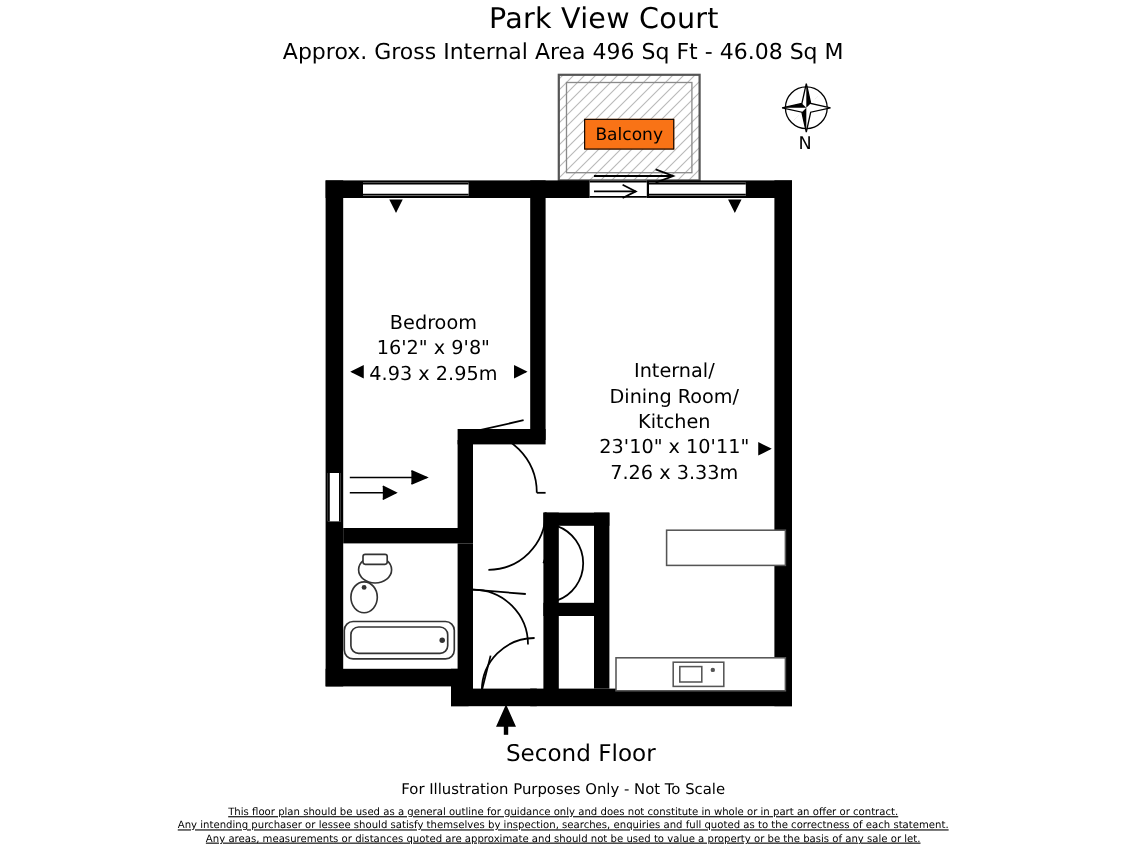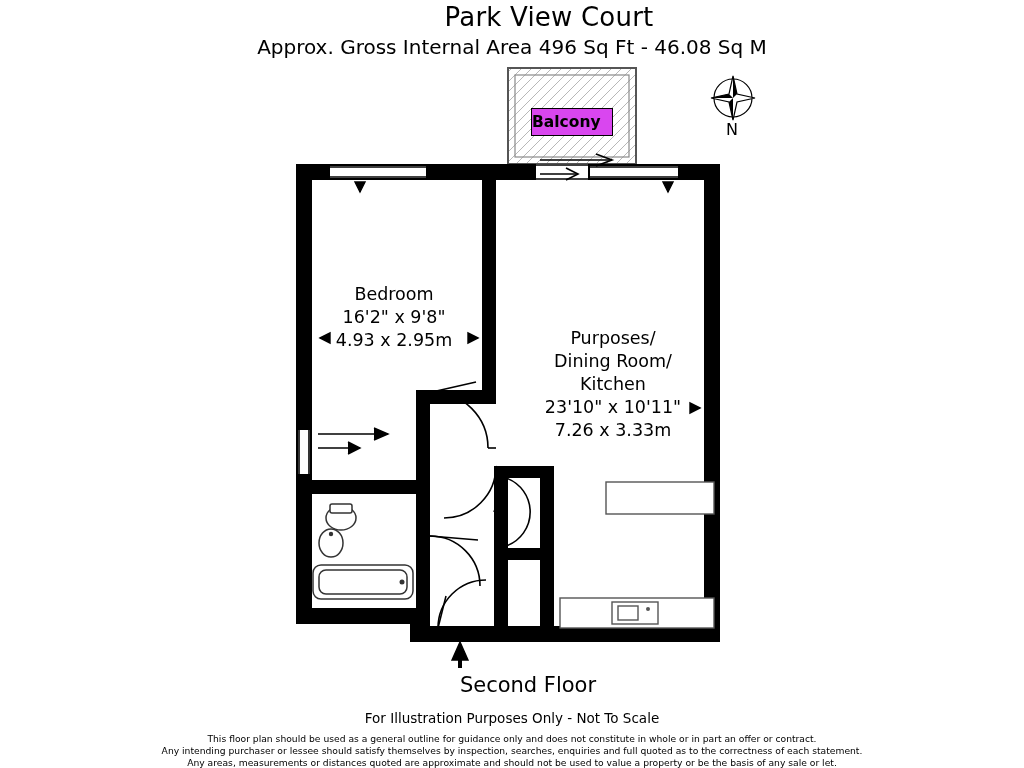--- a/index.html
+++ b/index.html
@@ -47,20 +47,21 @@
   }
   #disclaimer {
     position: absolute;
     left: 0;
     width: 100%;
     top: 733px;
     text-align: center;
     font-size: 9.2px;
     line-height: 1.32;
     color: #000;
+    text-decoration: underline;
   }
   .disc-line { display: block; }
   .room-label {
     position: absolute;
     text-align: center;
     font-size: 17.5px;
     line-height: 1.32;
     white-space: nowrap;
   }
   .room-label .rl {
@@ -76,24 +77,24 @@
     top: 327px;
     width: 220px;
   }
   #balcony-label {
     position: absolute;
     left: 531px;
     top: 108px;
     width: 80px;
     height: 26px;
     border: 1.6px solid #000;
-    background: #d946ef;
+    background: #f97316;
     font-size: 15.5px;
     line-height: 26px;
-    font-weight: bold;
+    text-align: center;
   }
   #north-letter {
     position: absolute;
     left: 712px;
     top: 120px;
     width: 40px;
     text-align: center;
     font-size: 16px;
   }
 </style>
@@ -263,21 +264,21 @@
 <div id="balcony-label">Balcony</div>
 <div id="north-letter">N</div>
 
 <div class="room-label" id="bedroom-label">
   <span class="rl">Bedroom</span>
   <span class="rl">16'2" x 9'8"</span>
   <span class="rl">4.93 x 2.95m</span>
 </div>
 
 <div class="room-label" id="reception-label">
-  <span class="rl">Purposes/</span>
+  <span class="rl">Internal/</span>
   <span class="rl">Dining Room/</span>
   <span class="rl">Kitchen</span>
   <span class="rl">23'10" x 10'11"</span>
   <span class="rl">7.26 x 3.33m</span>
 </div>
 
 <div class="title" id="floor-label">Second Floor</div>
 <div class="title" id="illustration-note">For Illustration Purposes Only - Not To Scale</div>
 
 <div id="disclaimer">

